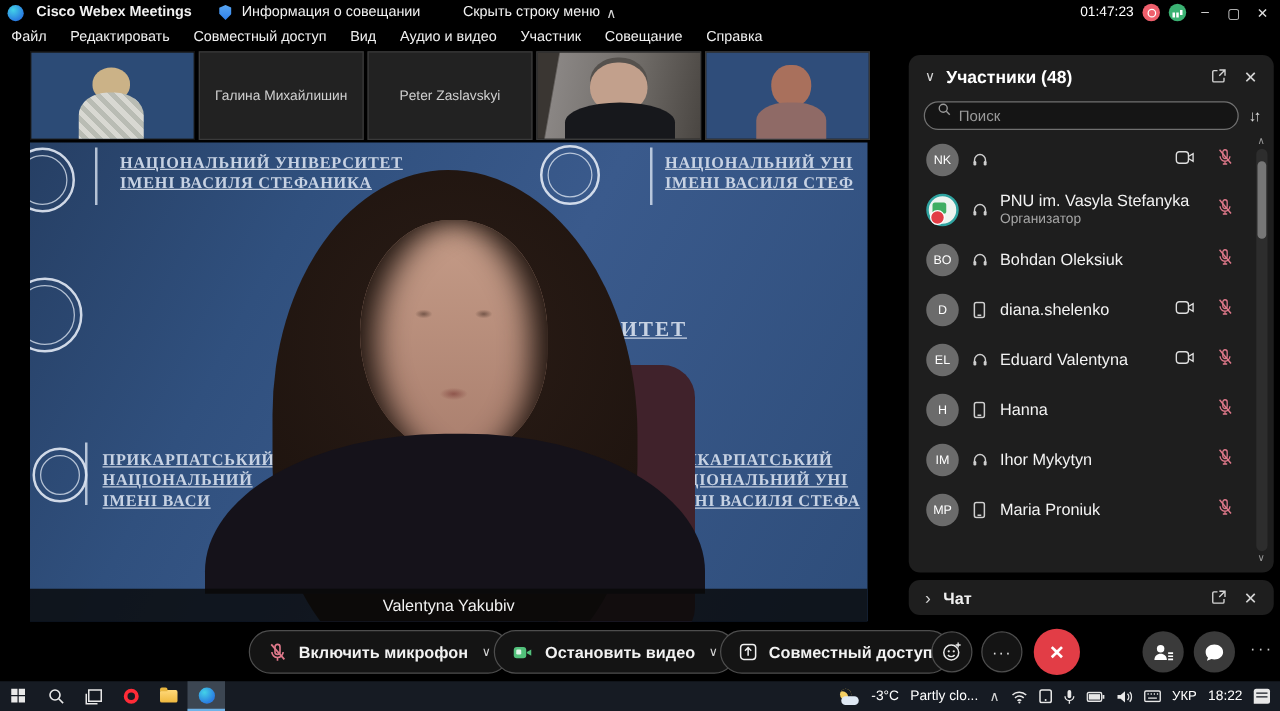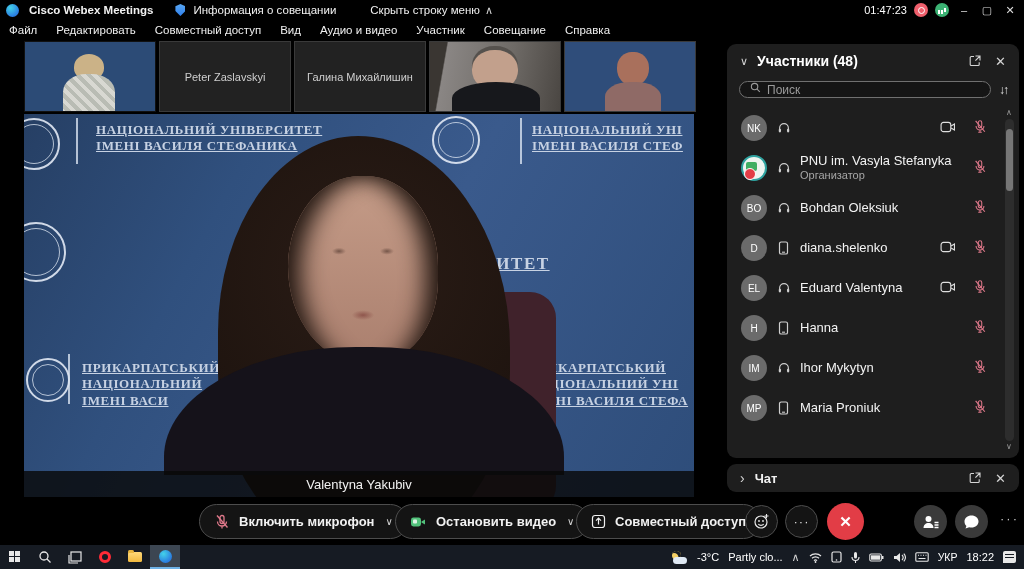--- a/index.html
+++ b/index.html
@@ -100,21 +100,21 @@
   .name-bar span { color:#f2f2f2; font-size:13px; }
   
   .panel { position:absolute; background:#1e1e1e; border-radius:9px; }
   .participants-panel { left:727px; top:44px; width:292px; height:414px; }
   .panel-header { display:flex; align-items:center; gap:9px; padding:9px 13px 6px 13px; }
   .panel-title { font-size:14px; font-weight:bold; color:#fff; }
   .glyph { color:#d5d5d5; font-size:11px; }
   .hdr-icons { margin-left:auto; display:flex; align-items:center; gap:14px; }
   .popout-icon svg, .hdr-icons svg { display:block; }
   .search-row { display:flex; align-items:center; gap:8px; padding:6px 10px 4px 12px; }
-  .search-box { flex:1; display:flex; gap:6px; height:17px;
+  .search-box { flex:1; display:flex; gap:6px; height:23px;
     border:1px solid #707070; border-radius:13px; background:#151515; padding:0 10px; }
   .search-box input { flex:1; background:transparent; border:none; outline:none;
     color:#ddd; font-size:12px; font-family:"Liberation Sans",sans-serif; }
   .search-box input::placeholder { color:#9a9a9a; }
   .sort-btn { color:#e0e0e0; font-size:12px; letter-spacing:-2px; padding-right:2px; }
   .plist { position:absolute; left:0; right:18px; top:64px; bottom:4px; overflow:hidden; }
   .prow { display:flex; align-items:center; height:40px; padding-left:14px; gap:9px; }
   .avatar { width:26px; height:26px; border-radius:50%; background:#6b6b6b; color:#fff;
     font-size:10px; display:flex; align-items:center; justify-content:center; flex:none; }
   .avatar.logo { background:#eef4f0; border:2.5px solid #2fa3a0; position:relative; overflow:visible; }
@@ -216,25 +216,25 @@
       <span>Справка</span>
     </div>
 
   <div class="filmstrip" id="filmstrip">
       <div class="thumb">
     <div class="art"></div>
     <span class="thumb-label"></span>
   </div>
       <div class="thumb">
 
+    <span class="thumb-label">Галина Михайлишин</span>
+  </div>
+      <div class="thumb">
+
     <span class="thumb-label">Peter Zaslavskyi</span>
-  </div>
-      <div class="thumb">
-
-    <span class="thumb-label">Галина Михайлишин</span>
   </div>
       <div class="thumb">
     <div class="art"></div>
     <span class="thumb-label"></span>
   </div>
       <div class="thumb">
     <div class="art"></div>
     <span class="thumb-label"></span>
   </div>
     </div>

